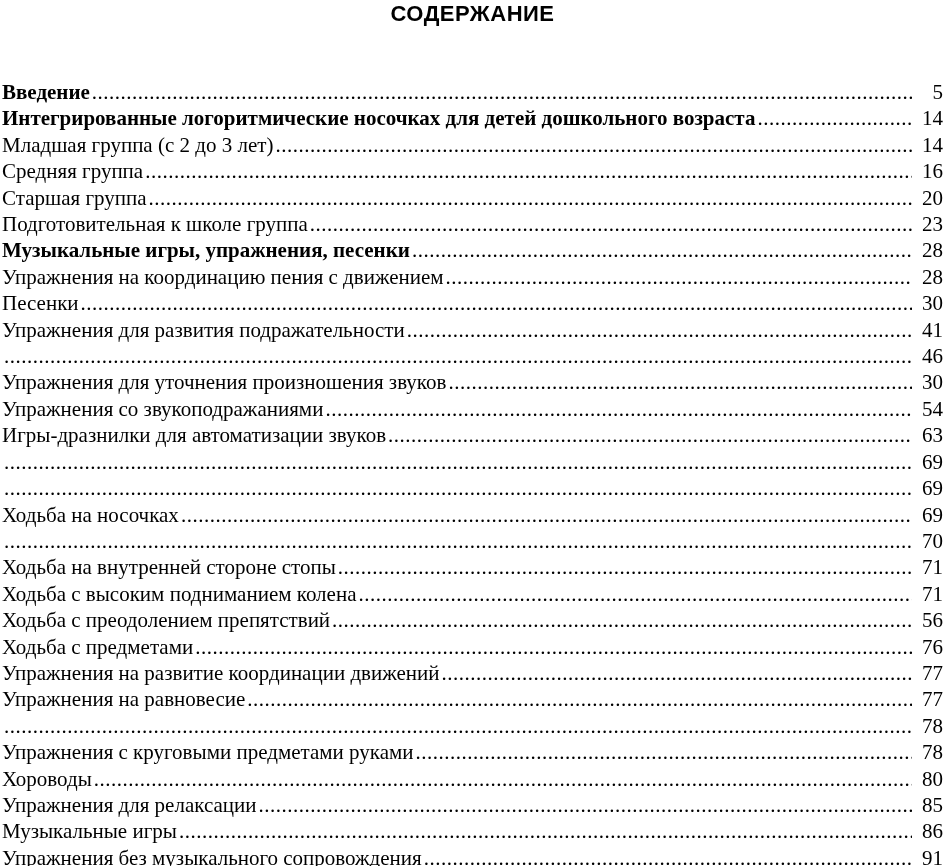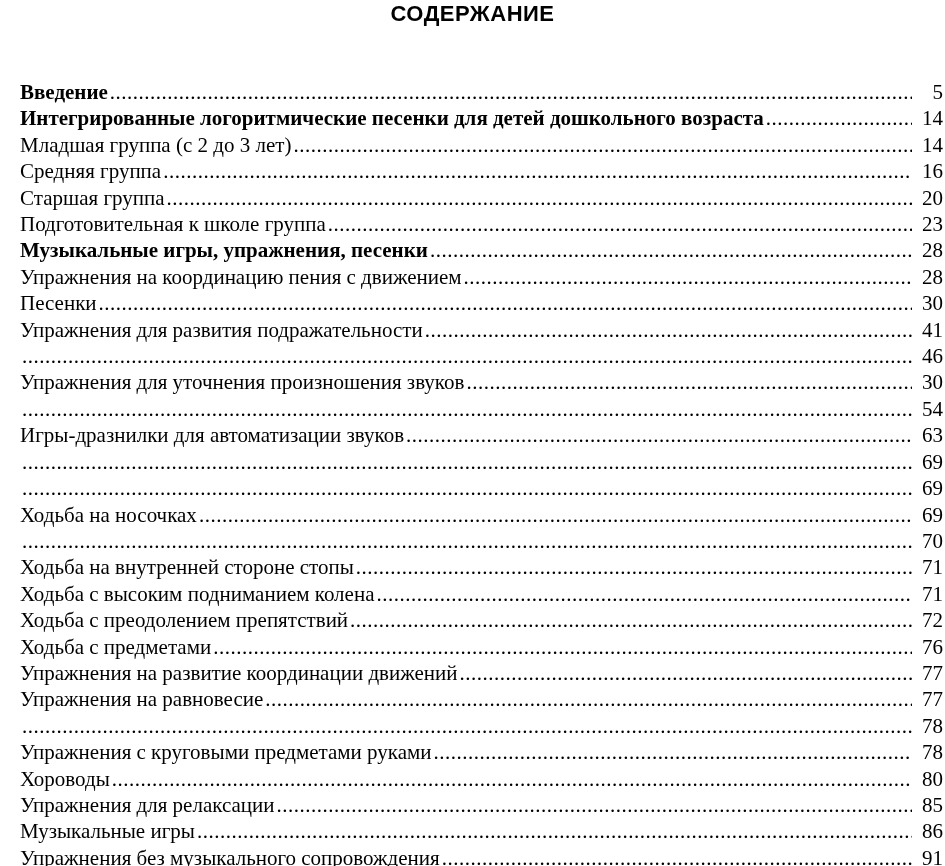--- a/index.html
+++ b/index.html
@@ -29,21 +29,20 @@
     margin: 0;
   }
   .toc-list {
     margin-top: 53px;
   }
   .toc-row {
     display: flex;
     align-items: baseline;
     line-height: 26.4px;
     white-space: nowrap;
-    margin-left: 18px;
   }
   .toc-row.bold .toc-label {
     font-weight: bold;
   }
   .toc-label {
     flex: 0 0 auto;
   }
   .toc-dots {
     flex: 1 1 auto;
     overflow: hidden;
@@ -66,21 +65,21 @@
 <div class="page">
   <h1 class="doc-title">СОДЕРЖАНИЕ</h1>
   <div class="toc-list">
   <div class="toc-row bold">
     <span class="toc-label">Введение</span>
     <span class="toc-dots"></span>
     <span class="toc-page">5</span>
   </div>
 
   <div class="toc-row bold">
-    <span class="toc-label">Интегрированные логоритмические песенки для детей дошкольного возраста</span>
+    <span class="toc-label">Интегрированные логоритмические носочках для детей дошкольного возраста</span>
     <span class="toc-dots"></span>
     <span class="toc-page">14</span>
   </div>
 
   <div class="toc-row">
     <span class="toc-label">Младшая группа (с 2 до 3 лет)</span>
     <span class="toc-dots"></span>
     <span class="toc-page">14</span>
   </div>
 
@@ -131,20 +130,21 @@
     <span class="toc-page">46</span>
   </div>
 
   <div class="toc-row">
     <span class="toc-label">Упражнения для уточнения произношения звуков</span>
     <span class="toc-dots"></span>
     <span class="toc-page">30</span>
   </div>
 
   <div class="toc-row">
+    <span class="toc-label">Упражнения со звукоподражаниями</span>
     <span class="toc-dots"></span>
     <span class="toc-page">54</span>
   </div>
 
   <div class="toc-row">
     <span class="toc-label">Игры-дразнилки для автоматизации звуков</span>
     <span class="toc-dots"></span>
     <span class="toc-page">63</span>
   </div>
 
@@ -177,21 +177,21 @@
 
   <div class="toc-row">
     <span class="toc-label">Ходьба с высоким подниманием колена</span>
     <span class="toc-dots"></span>
     <span class="toc-page">71</span>
   </div>
 
   <div class="toc-row">
     <span class="toc-label">Ходьба с преодолением препятствий</span>
     <span class="toc-dots"></span>
-    <span class="toc-page">72</span>
+    <span class="toc-page">56</span>
   </div>
 
   <div class="toc-row">
     <span class="toc-label">Ходьба с предметами</span>
     <span class="toc-dots"></span>
     <span class="toc-page">76</span>
   </div>
 
   <div class="toc-row">
     <span class="toc-label">Упражнения на развитие координации движений</span>

